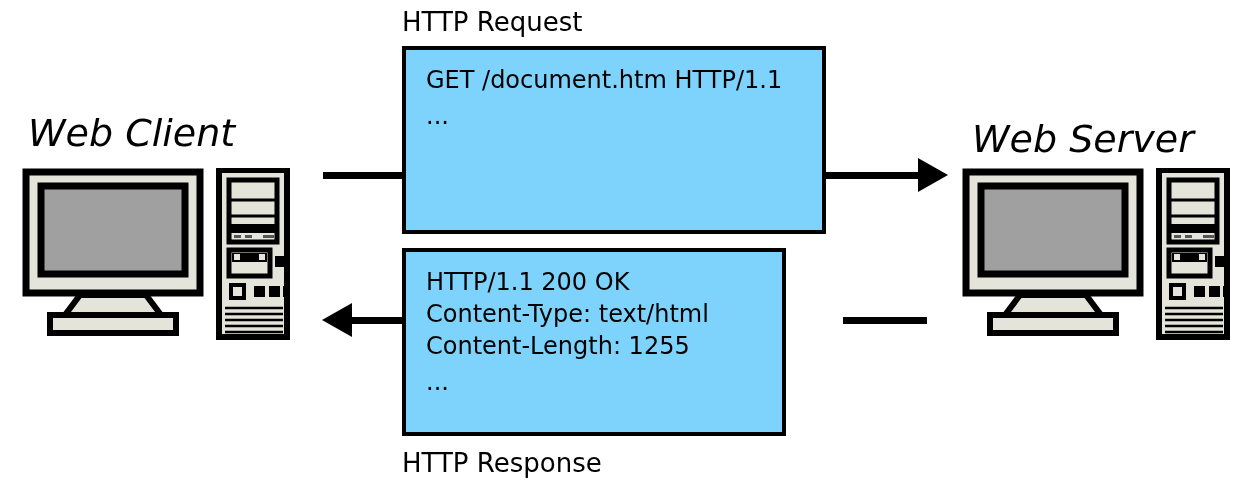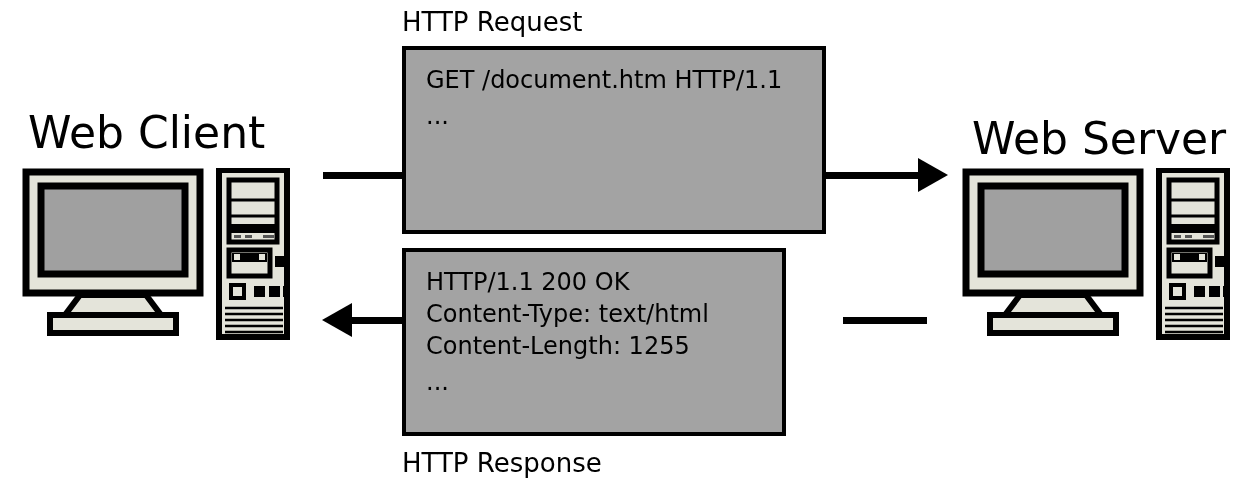--- a/index.html
+++ b/index.html
@@ -13,44 +13,45 @@
     position: relative;
     overflow: hidden;
     font-family: "DejaVu Sans", sans-serif;
     color: #000000;
   }
 
   .abs { position: absolute; }
 
   
   .endpoint-label {
-    font-size: 44px;
+    font-size: 38px;
     line-height: 42px;
     letter-spacing: 0px;
     color: #000;
     white-space: nowrap;
+    font-style: italic;
   }
   #client-label { left: 28px;  top: 112px; }
   #server-label { left: 972px; top: 118px; }
 
   
   .msg-title {
     font-size: 26px;
     line-height: 26px;
     white-space: nowrap;
     text-align: left;
     width: 424px;
   }
   #request-title  { left: 402px; top: 9px; }
   #response-title { left: 402px; top: 450px; }
 
   
   .msg-box {
     border: 4px solid #000;
-    background: #a3a3a3;
+    background: #7dd3fc;
     box-sizing: border-box;
   }
   #request-box  { left: 402px; top: 46px;  width: 424px; height: 188px; }
   #response-box { left: 402px; top: 248px; width: 384px; height: 188px; }
 
   .msg-lines {
     position: absolute;
     left: 20px;
     top: 14px;
     font-size: 24px;

